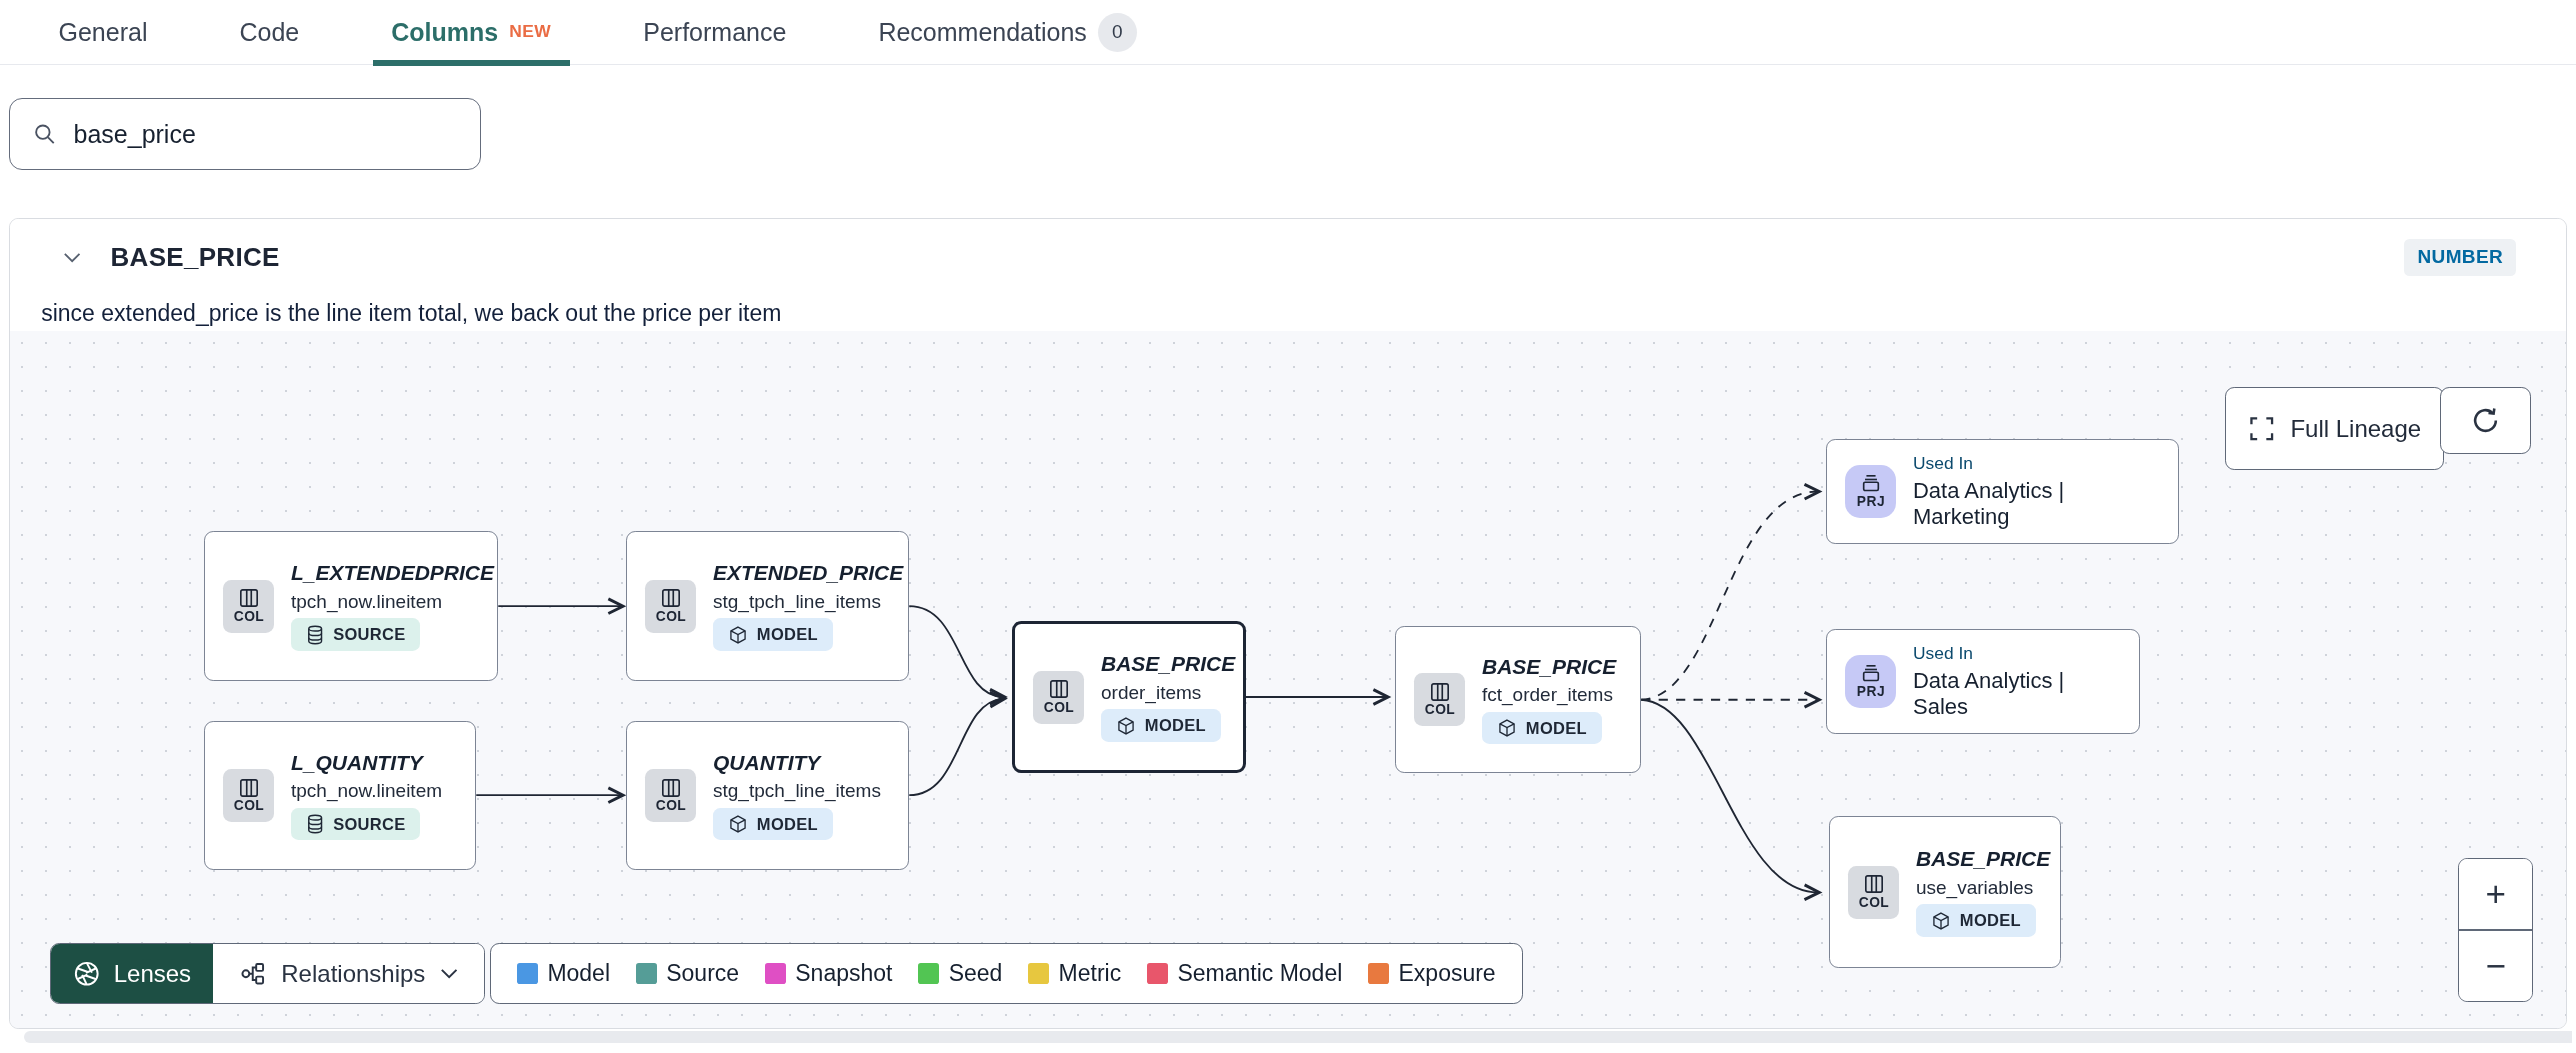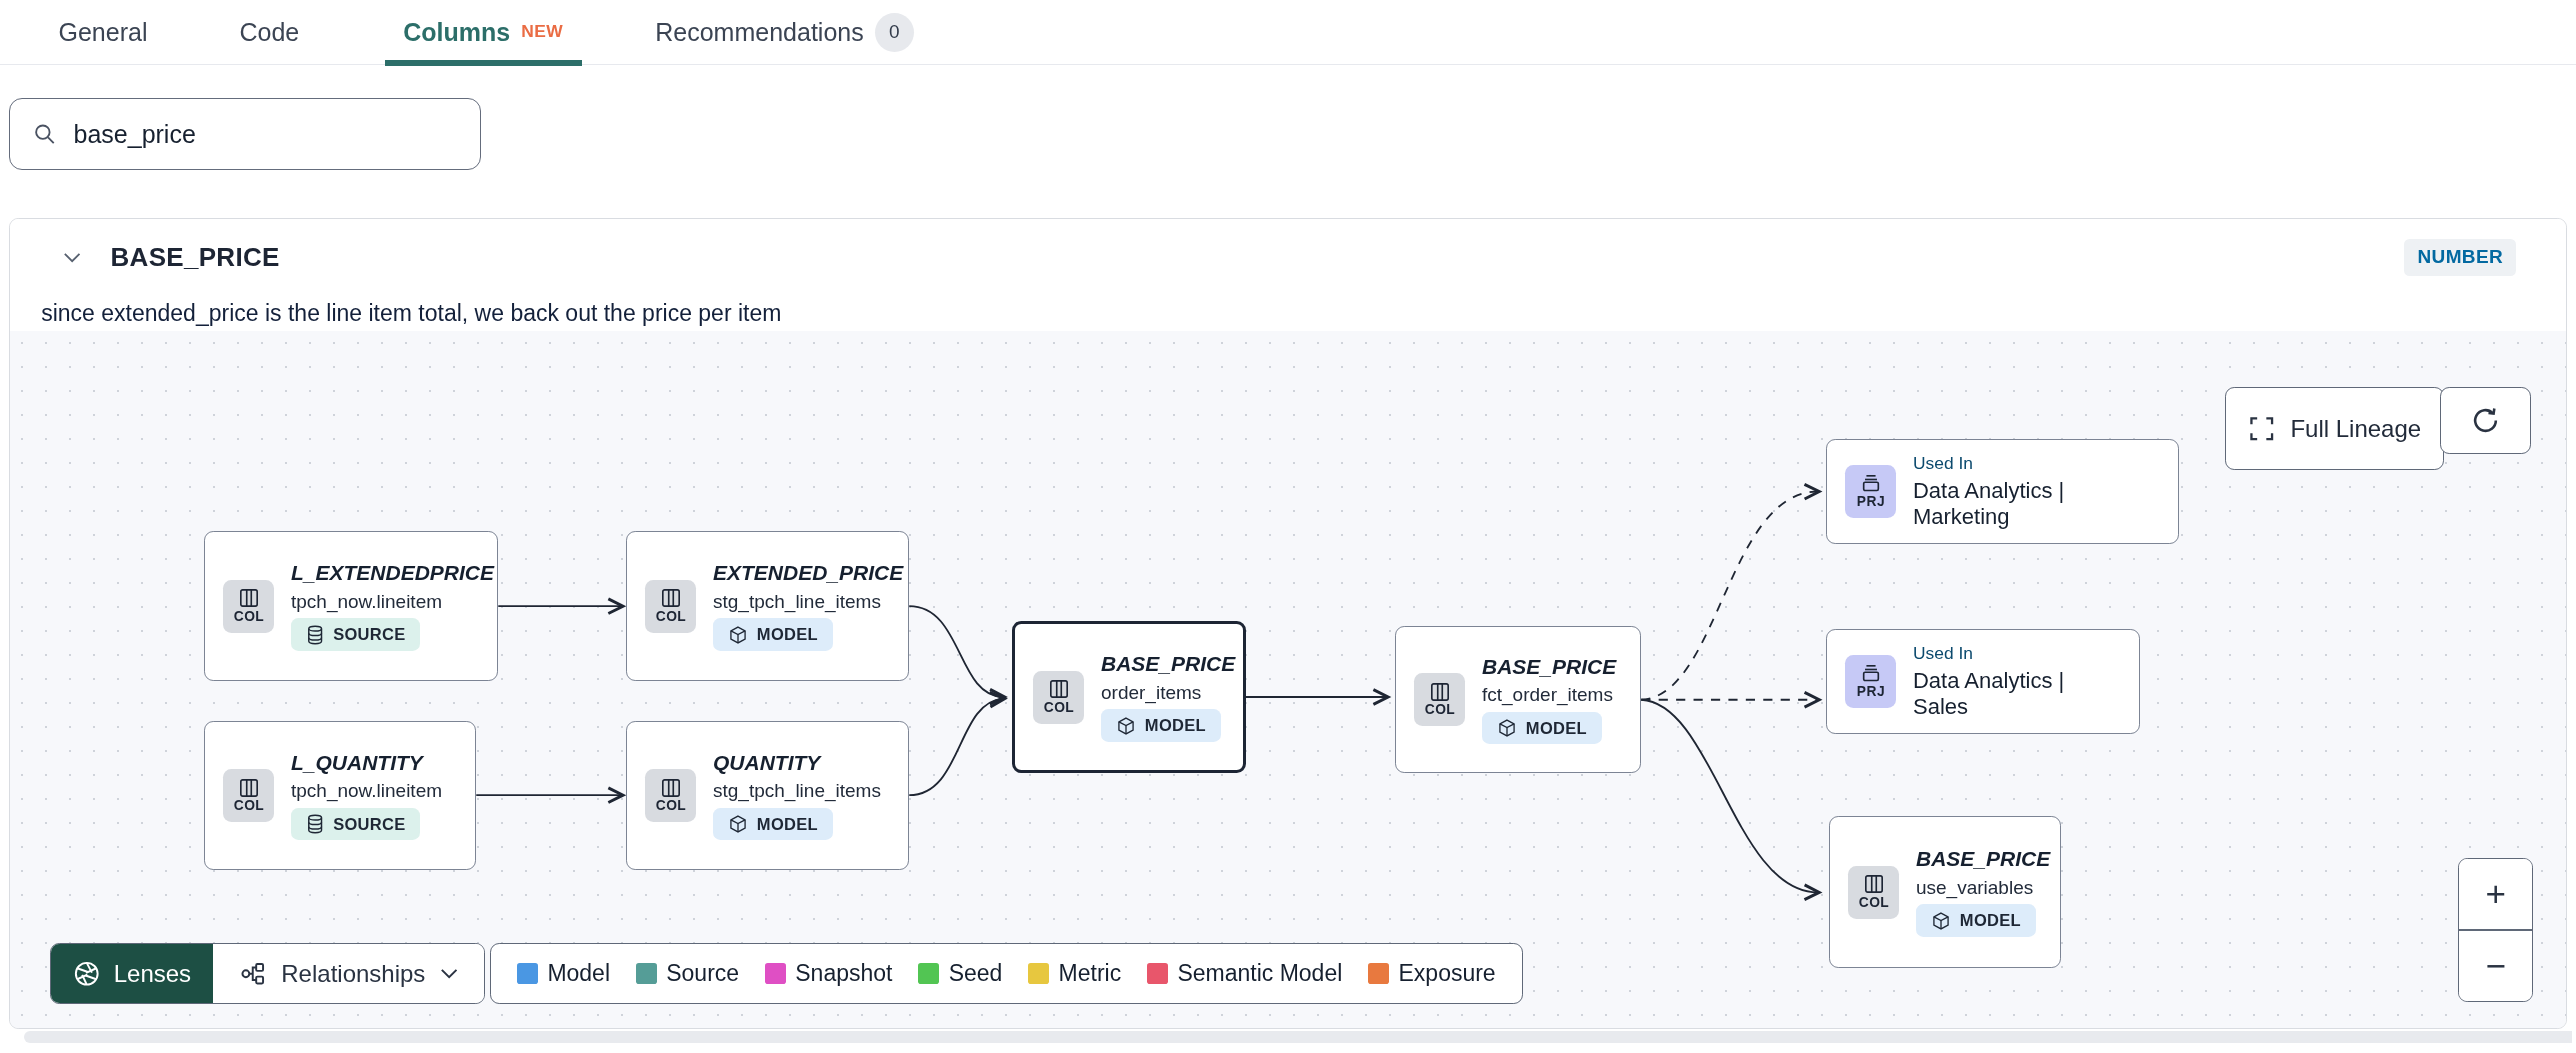--- a/index.html
+++ b/index.html
@@ -1,21 +1,21 @@
 <!DOCTYPE html>
 <html style="font-size:14.7px"><head>
 <meta charset="utf-8">
 <style>
   * { margin:0; padding:0; box-sizing:border-box; }
   html,body { width:2576px; height:1053px; background:#fff; font-family:"Liberation Sans", sans-serif; color:#1d2534; }
 
   
   .tabbar { display:flex; align-items:stretch; height:65px; border-bottom:1.8px solid #e7e9ee; padding-left:53px; gap:81px; background:#fff; }
   .tab { position:relative; display:flex; align-items:center; gap:11px; font-size:25px; color:#3b4453; cursor:pointer; padding:0 5.5px; }
-  .tab--active { color:#2c6e69; font-weight:700;margin-left:12px; }
+  .tab--active { color:#2c6e69; font-weight:700; }
   .tab--active::after { content:""; position:absolute; left:-13px; right:-13px; bottom:-1.8px; height:5.5px; background:#2c6e69; }
   .tab .new { color:#ea6c44; font-size:17.4px; font-weight:700; letter-spacing:0.5px; transform:translateY(-0.9px); }
   .tab .count { background:#e7e9ed; color:#333c4b; border-radius:916px; min-width:39px; height:39px; display:flex; align-items:center; justify-content:center; font-size:19px; }
 
   
   .search-wrap { padding:33px 0 0 9.2px; }
   .search { display:flex; align-items:center; gap:16.5px; width:472px; height:72px; border:1.8px solid #646c7c; border-radius:13px; padding:0 22px; background:#fff; }
   .search input { border:none; outline:none; font-size:25px; color:#16202f; width:100%; font-family:"Liberation Sans", sans-serif; background:transparent; }
 
   
@@ -29,21 +29,21 @@
   
   .graph { position:absolute; left:0; top:112px; width:2558px; height:699px;
     background-color:#f7f8fb;
     background-image:radial-gradient(circle, #cfd3da 1.2px, transparent 1.3px);
     background-size:24px 24px; }
   .edges { position:absolute; left:0; top:0; pointer-events:none; }
 
   .node { position:absolute; background:#fff; border:1.4px solid #7c8494; border-radius:9.2px; display:flex; align-items:center; gap:16.5px; padding:0 18.3px; cursor:pointer; }
   .node--selected { border:3.2px solid #1d2534; }
   .node-icon { width:51px; height:53px; border-radius:8.3px; background:#d8dbe0; display:flex; flex-direction:column; align-items:center; justify-content:center; gap:0.9px; flex:0 0 auto; }
-  .node-icon--prj { background:#c6c9f6; }
+  .node-icon--prj { background:#c6c9f6;border-radius:15px; }
   .node-icon .lbl { font-size:13.8px; font-weight:700; letter-spacing:0.5px; color:#1d2534; }
   .node-body { display:flex; flex-direction:column; align-items:flex-start; gap:5.5px; padding:13px 0; }
   .node-title { font-size:21px; font-weight:600; color:#16202f;font-style:italic; }
   .node-sub { font-size:19px; color:#222b3a; }
   .node-eyebrow { font-size:17.4px; color:#0c4a6e; }
   .node-usedin-title { font-size:22px; color:#16202f; }
   .res-badge { display:flex; align-items:center; gap:9.2px; border-radius:7.3px; padding:6.4px 14.7px; font-size:16.5px; font-weight:600; color:#1e2735; letter-spacing:0.3px; }
   .res-badge--model { background:#ddecfa; }
   .res-badge--source { background:#dcf1ec; }
 
@@ -71,20 +71,23 @@
   <div class="tab">
       <span>General</span>
     </div>
   <div class="tab">
       <span>Code</span>
     </div>
   <div class="tab tab--active">
     <span>Columns</span>
     <span class="new">NEW</span>
   </div>
+  <div class="tab">
+      <span>Performance</span>
+    </div>
   <div class="tab">
     <span>Recommendations</span>
     <span class="count">0</span>
   </div>
 </div>
 
 <div class="search-wrap">
   <div class="search">
     <svg width="27.5" height="27.5" viewBox="0 0 24 24" fill="none" stroke="#4a5262" stroke-width="1.8">
         <circle cx="10.5" cy="10.5" r="6.5"></circle>

